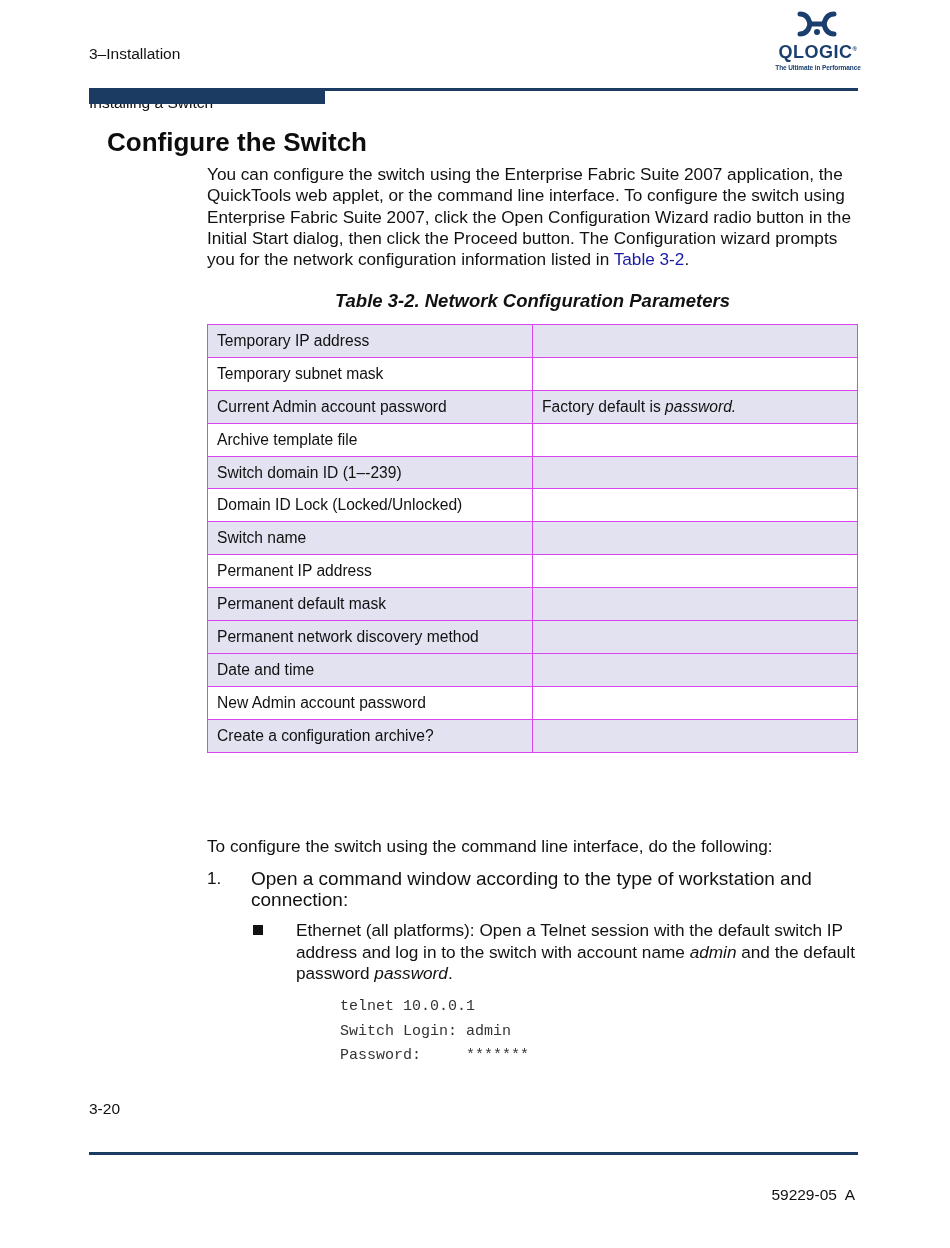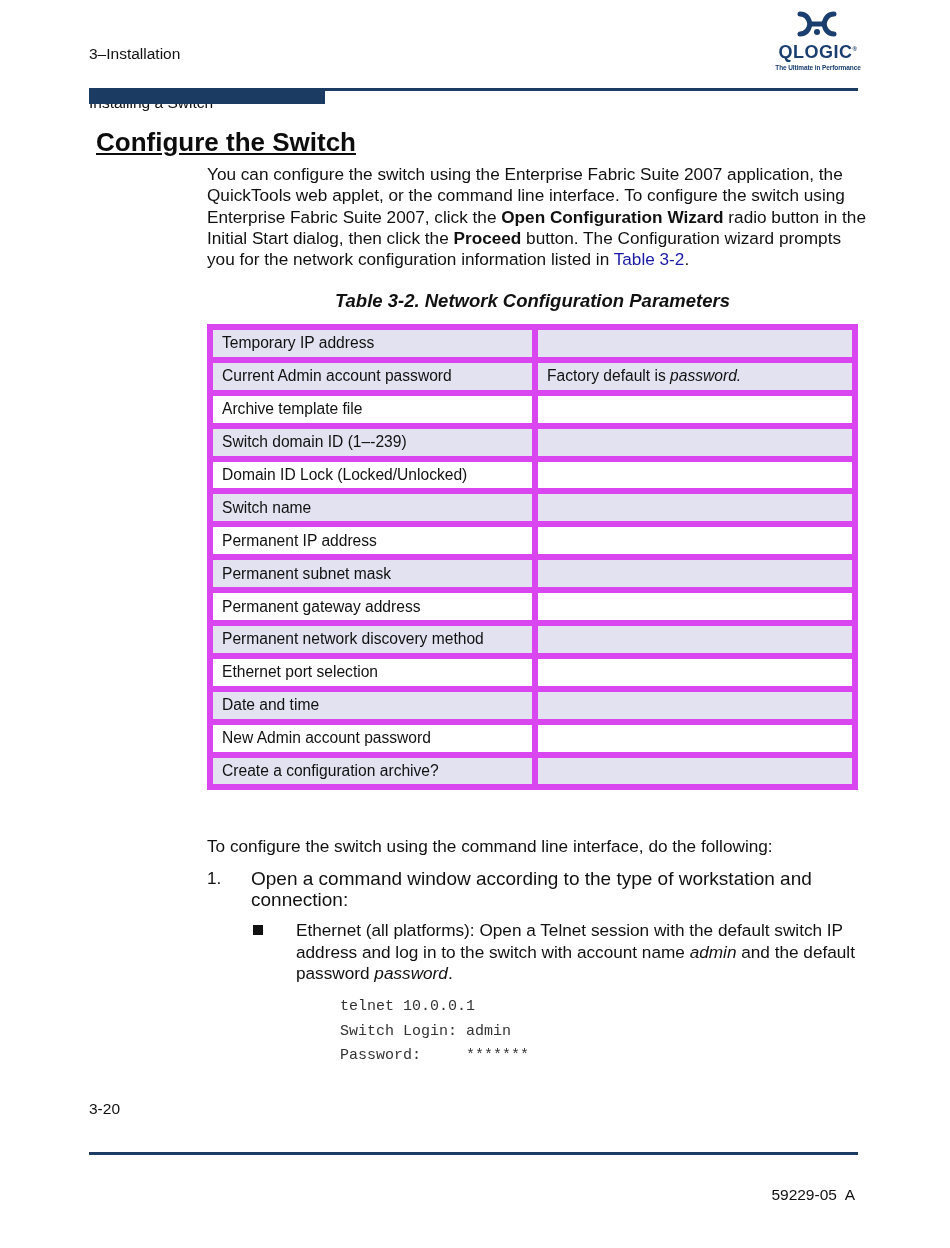--- a/index.html
+++ b/index.html
@@ -11,30 +11,30 @@
 
     .logo { position: absolute; left: 775px; top: 10px; width: 86px; height: 64px; }
     .logo-mark { position: absolute; left: 21px; top: 0; width: 42px; height: 28px; }
     .logo-word { position: absolute; left: 0; top: 28px; width: 86px; text-align: center; font-family: "Liberation Sans", sans-serif; font-weight: bold; font-size: 18px; letter-spacing: 0.5px; color: #1a3e6e; line-height: 22px; }
     .logo-reg { font-size: 6px; vertical-align: super; }
     .logo-tag { position: absolute; left: 0; top: 54px; width: 86px; text-align: center; font-size: 6.5px; color: #1a3e6e; line-height: 8px; font-weight: bold; letter-spacing: -0.1px; }
 
     .hdr-rule-thin { position: absolute; left: 89px; top: 88px; width: 769px; height: 3px; background: #1b3b63; }
     .hdr-rule-thick { position: absolute; left: 89px; top: 88px; width: 236px; height: 16px; background: #1b3b63; }
 
-    .page-title { position: absolute; left: 96px; top: 126px; font-size: 26px; font-weight: bold; line-height: 32px; color: #0d0d0d; text-decoration: underline; }
+    .page-title { position: absolute; left: 107px; top: 126px; font-size: 26px; font-weight: bold; line-height: 32px; color: #0d0d0d; }
 
     .intro { position: absolute; left: 207px; top: 164px; width: 660px; font-size: 17.2px; line-height: 21.3px; }
-    .intro b { font-weight: bold; }
+    .intro b { font-weight: normal; }
     .xref { color: #1a1aa6; }
 
     .table-caption { position: absolute; left: 207px; top: 289px; width: 651px; text-align: center; font-size: 18.5px; font-weight: bold; font-style: italic; line-height: 24px; }
 
     .params-table { position: absolute; left: 207px; top: 324px; width: 651px; border-collapse: collapse; border: 1.5px solid #222; }
-    .params-table td { height: 32.9px; border: 6px solid #d946ef; font-size: 15.6px; padding: 2px 9px; vertical-align: middle; line-height: 18px; }
+    .params-table td { height: 32.9px; border: 1px solid #d946ef; font-size: 15.6px; padding: 2px 9px; vertical-align: middle; line-height: 18px; }
     .params-table td.c1 { width: 325px; }
     .params-table tr.shade td { background: #e2e2f0; }
     .params-table tr.plain td { background: #ffffff; }
 
     .cli-intro { position: absolute; left: 207px; top: 836px; font-size: 17.2px; line-height: 21px; }
 
     .step-num { position: absolute; left: 207px; top: 868px; font-size: 17.2px; line-height: 21px; }
     .step-text { position: absolute; left: 251px; top: 868px; width: 600px; font-size: 19px; line-height: 21px; }
 
     .bullet { position: absolute; left: 253px; top: 925px; width: 10px; height: 10px; background: #111; }
@@ -72,20 +72,24 @@
 
 <p class="intro"><span>You can configure the switch using the Enterprise Fabric Suite 2007 application, the QuickTools web applet, or the command line interface. To configure the switch using Enterprise Fabric Suite 2007, click the </span><b>Open Configuration Wizard</b><span> radio button in the Initial Start dialog, then click the </span><b>Proceed</b><span> button. The Configuration wizard prompts you for the network configuration information listed in </span><a class="xref">Table 3-2</a><span>.</span></p>
 
 <div class="table-caption">Table 3-2. Network Configuration Parameters</div>
 <table class="params-table">
   <tbody>
     <tr class="shade">
         <td class="c1">Temporary IP address</td>
         <td></td>
       </tr>
+    <tr class="plain">
+        <td class="c1">Temporary subnet mask</td>
+        <td></td>
+      </tr>
     <tr class="shade">
         <td class="c1">Current Admin account password</td>
         <td><span>Factory default is </span><i>password.</i></td>
       </tr>
     <tr class="plain">
         <td class="c1">Archive template file</td>
         <td></td>
       </tr>
     <tr class="shade">
         <td class="c1">Switch domain ID (1–-239)</td>
@@ -97,33 +101,25 @@
       </tr>
     <tr class="shade">
         <td class="c1">Switch name</td>
         <td></td>
       </tr>
     <tr class="plain">
         <td class="c1">Permanent IP address</td>
         <td></td>
       </tr>
     <tr class="shade">
-        <td class="c1">Permanent subnet mask</td>
-        <td></td>
-      </tr>
-    <tr class="plain">
-        <td class="c1">Permanent gateway address</td>
+        <td class="c1">Permanent default mask</td>
         <td></td>
       </tr>
     <tr class="shade">
         <td class="c1">Permanent network discovery method</td>
-        <td></td>
-      </tr>
-    <tr class="plain">
-        <td class="c1">Ethernet port selection</td>
         <td></td>
       </tr>
     <tr class="shade">
         <td class="c1">Date and time</td>
         <td></td>
       </tr>
     <tr class="plain">
         <td class="c1">New Admin account password</td>
         <td></td>
       </tr>

